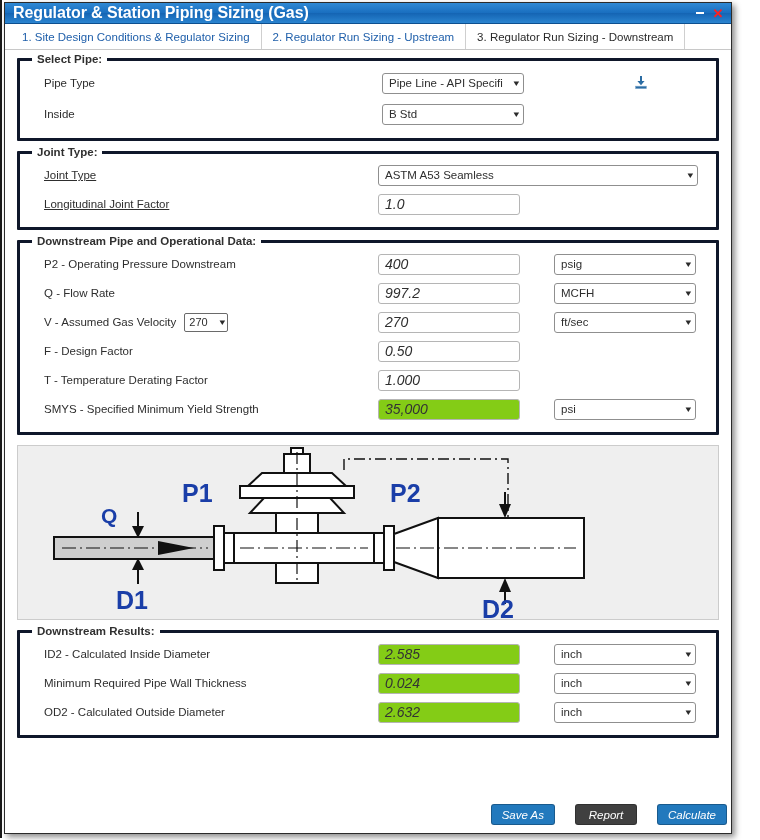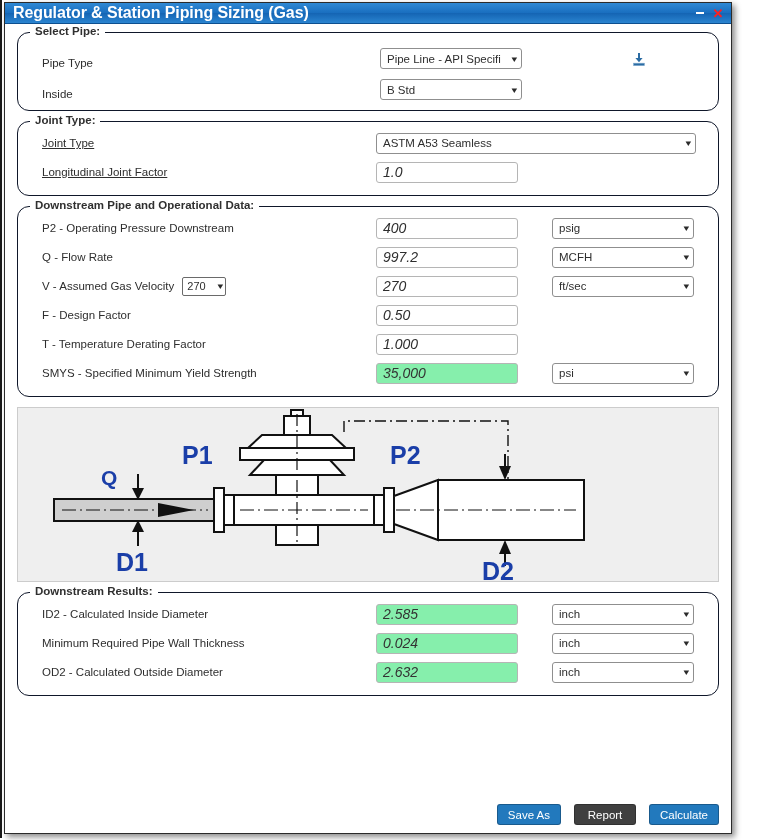--- a/index.html
+++ b/index.html
@@ -84,22 +84,22 @@
   .content {
     flex: 1;
     background: #ffffff;
     padding: 8px 12px 0 12px;
     position: relative;
     overflow: hidden;
   }
 
   
   .group {
-    border: 1px solid #0f172a;
-    border-radius: 12px;
+    border: 3px solid #0f172a;
+    border-radius: 1px;
     margin-bottom: 10px;
     padding: 8px 16px 10px 10px;
     position: relative;
     background: #ffffff;
   }
   .group-legend {
     position: absolute;
     top: -8px; left: 12px;
     background: #ffffff;
     padding: 0 5px;
@@ -129,21 +129,21 @@
     border: 1px solid #b5b5b5;
     border-radius: 3px;
     background: #ffffff;
     font-size: 14px;
     color: #2e2e2e;
     padding: 0 6px;
     display: flex; align-items: center;
     font-family: "Liberation Sans", sans-serif;
     font-style: italic;
   }
-  .txt.readonly { background: #86efac; color: #333333; }
+  .txt.readonly { background: #84cc16; color: #333333; }
 
   .sel {
     height: 21px;
     border: 1px solid #8f8f8f;
     border-radius: 3px;
     background: #ffffff;
     font-size: 11.5px;
     color: #2e2e2e;
     padding: 0 4px 0 6px;
     display: flex; align-items: center; justify-content: space-between;
@@ -156,21 +156,21 @@
   }
   .caret {
     margin-left: 4px;
     font-size: 9px;
     color: #2b2b2b;
     transform: scaleX(1.25);
     flex: none;
   }
 
   
-  #group-select-pipe .row { height: 28px; align-items: flex-end; }
+  #group-select-pipe .row { height: 28px; }
   .sp-label { width: 352px; }
   .sp-select { width: 142px; }
   .dl-icon {
     margin-left: 108px;
     width: 18px; height: 18px;
     display: flex; align-items: center; justify-content: center;
     cursor: pointer;
   }
 
   
@@ -208,22 +208,22 @@
   #diagram-panel svg { display: block; }
 
   
   .rs-label { width: 348px; }
   .rs-input { width: 142px; }
   .rs-unit { width: 142px; margin-left: 34px; }
 
   
   .footer {
     position: absolute;
-    right: 12px; bottom: 8px;
-    display: flex; gap: 13px;
+    right: 4px; bottom: 8px;
+    display: flex; gap: 20px; font-style: italic;
   }
   .btn {
     height: 21px;
     min-width: 62px;
     padding: 0 10px;
     border: 1px solid rgba(0,0,0,0.25);
     border-radius: 3px;
     font-size: 11.5px;
     color: #ffffff;
     display: flex; align-items: center; justify-content: center;
@@ -242,20 +242,25 @@
 <div id="app-window">
 
   <div class="titlebar">
     <div class="titlebar-text">Regulator &amp; Station Piping Sizing (Gas)</div>
     <div class="win-btn">
         <span class="dash"></span>
       </div>
     <div class="win-btn close">✕</div>
   </div>
 
+  <div class="tabstrip">
+    <div class="tab">1. Site Design Conditions &amp; Regulator Sizing</div>
+    <div class="tab">2. Regulator Run Sizing - Upstream</div>
+    <div class="tab active">3. Regulator Run Sizing - Downstream</div>
+  </div>
 
   <div class="content">
 
     <div class="group" id="group-select-pipe">
       <div class="group-legend">Select Pipe:</div>
 
       <div class="row">
         <div class="row-label sp-label">Pipe Type</div>
         <div class="sel sp-select">
           <span class="sel-text">Pipe Line - API Specifi</span>

